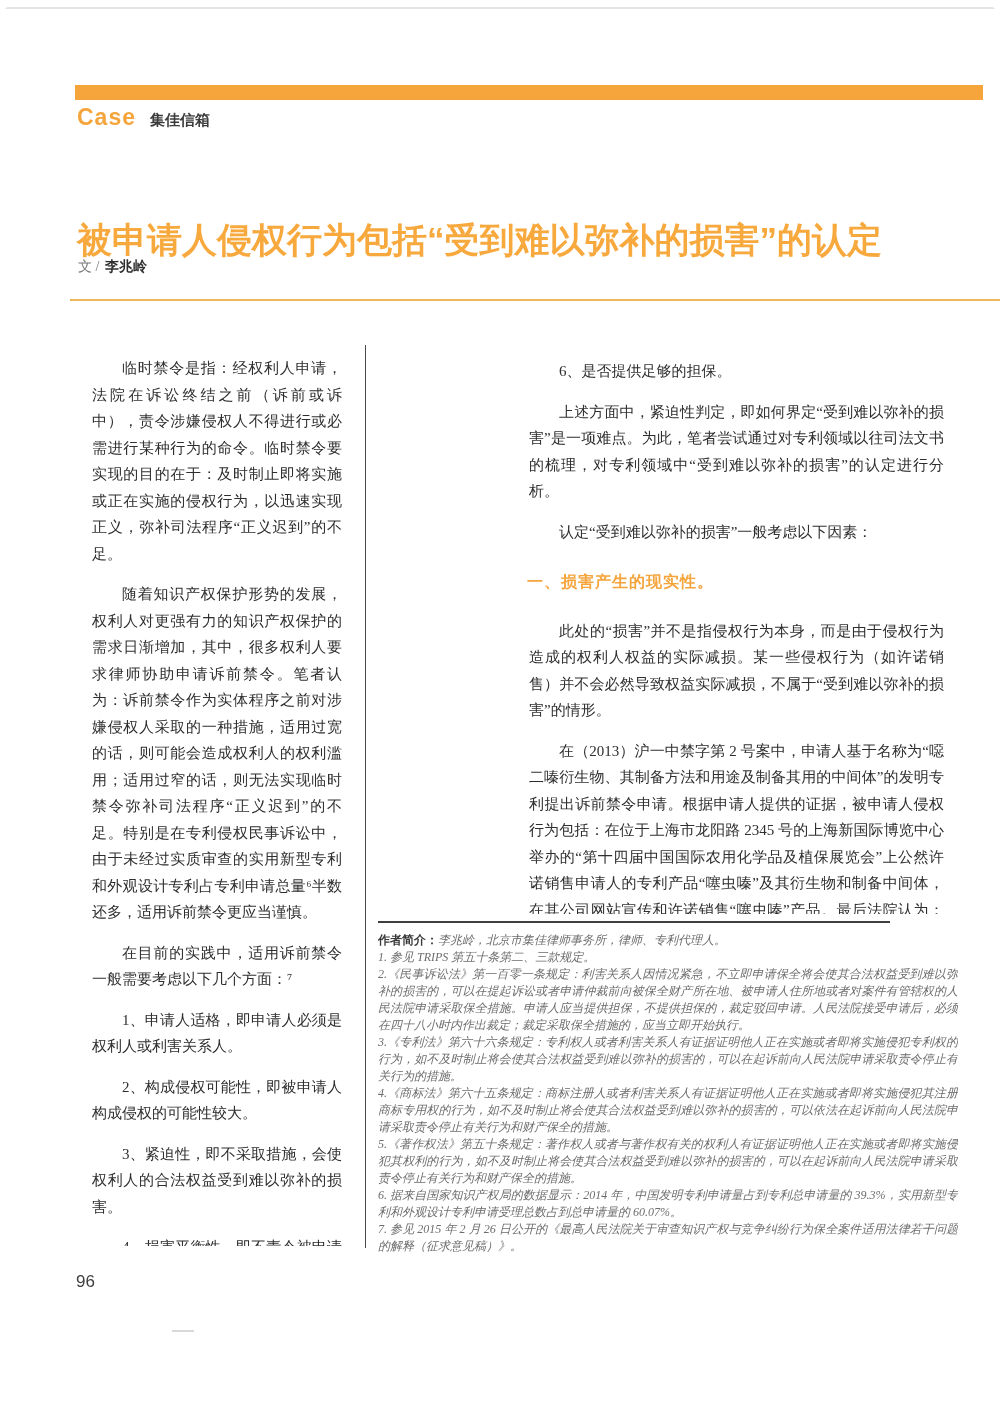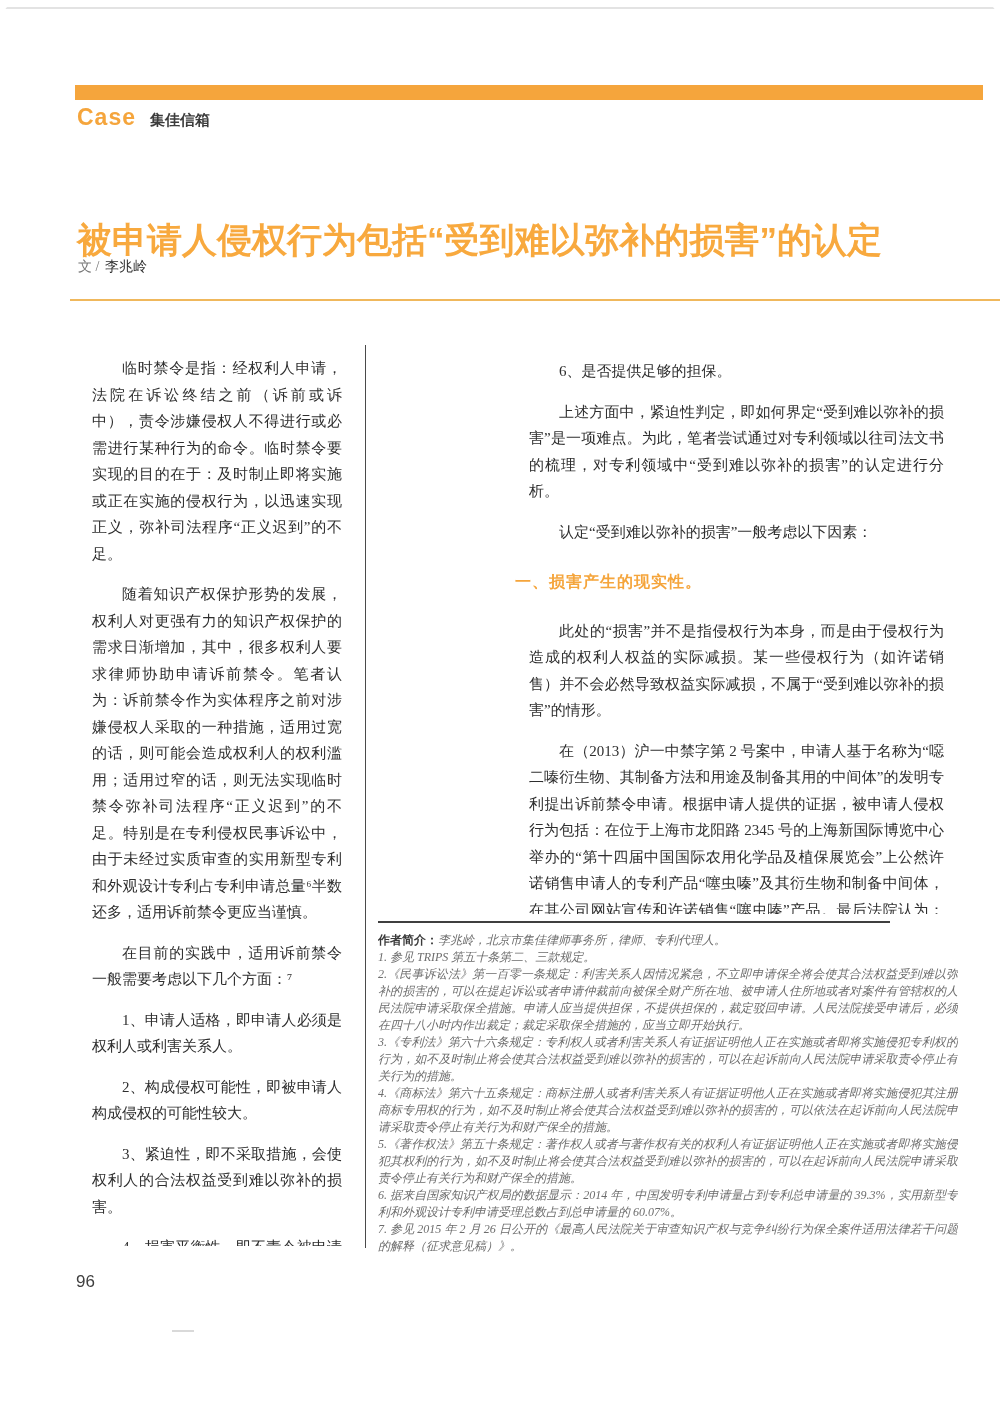--- a/index.html
+++ b/index.html
@@ -22,38 +22,38 @@
   .kicker .case{font-family:"Liberation Sans","DejaVu Sans",sans-serif;font-weight:bold;font-size:23px;color:#F5A53C;letter-spacing:1px;}
   .kicker .section{font-family:"Liberation Sans","DejaVu Sans",sans-serif;font-size:15px;color:#3c3c3c;margin-left:14px;font-weight:bold;}
 
   .title{
     position:absolute;left:77px;top:196px;width:900px;
     font-family:"Liberation Sans","DejaVu Sans",sans-serif;
     font-weight:bold;font-size:35px;line-height:42px;color:#F8A93E;
     white-space:nowrap;letter-spacing:0px;
   }
   .byline{position:absolute;left:78px;top:258px;font-size:14px;color:#777;}
-  .byline .author{color:#2e2e2e;font-weight:normal;margin-left:2px;}
+  .byline .author{color:#2e2e2e;font-weight:bold;margin-left:2px;}
   .title-rule{position:absolute;left:70px;top:299px;width:930px;height:2px;background:#F0B85C;}
 
   
   .col-left{
     position:absolute;left:78px;top:341px;width:278px;height:905px;
     font-size:15px;line-height:26.5px;text-align:justify;overflow:hidden;
   }
   .col-left p,.col-right p{margin:14px;text-indent:2em;}
   .column-divider{position:absolute;left:365px;top:345px;width:1px;height:903px;background:#4a4a4a;}
   .col-right{
     position:absolute;left:515px;top:344px;width:443px;height:570px;
     font-size:15px;line-height:26.5px;text-align:justify;overflow:hidden;
   }
   .col-right .heading{
     font-family:"Liberation Sans","DejaVu Sans",sans-serif;
     color:#F5A53C;font-weight:bold;font-size:16px;
-    text-indent:0;margin:24px 0 22px 0;letter-spacing:1px;
+    text-indent:0;margin:24px 0 22px 12px;letter-spacing:1px;
   }
 
   
   .fn-rule{position:absolute;left:378px;top:921px;width:512px;height:2px;background:#3f3f3f;}
   .footnotes{
     position:absolute;left:378px;top:932px;width:580px;height:336px;
     font-size:12px;line-height:17px;color:#6d6d6d;text-align:justify;overflow:hidden;
     font-style:italic;
   }
   .footnotes p{margin:0;}

